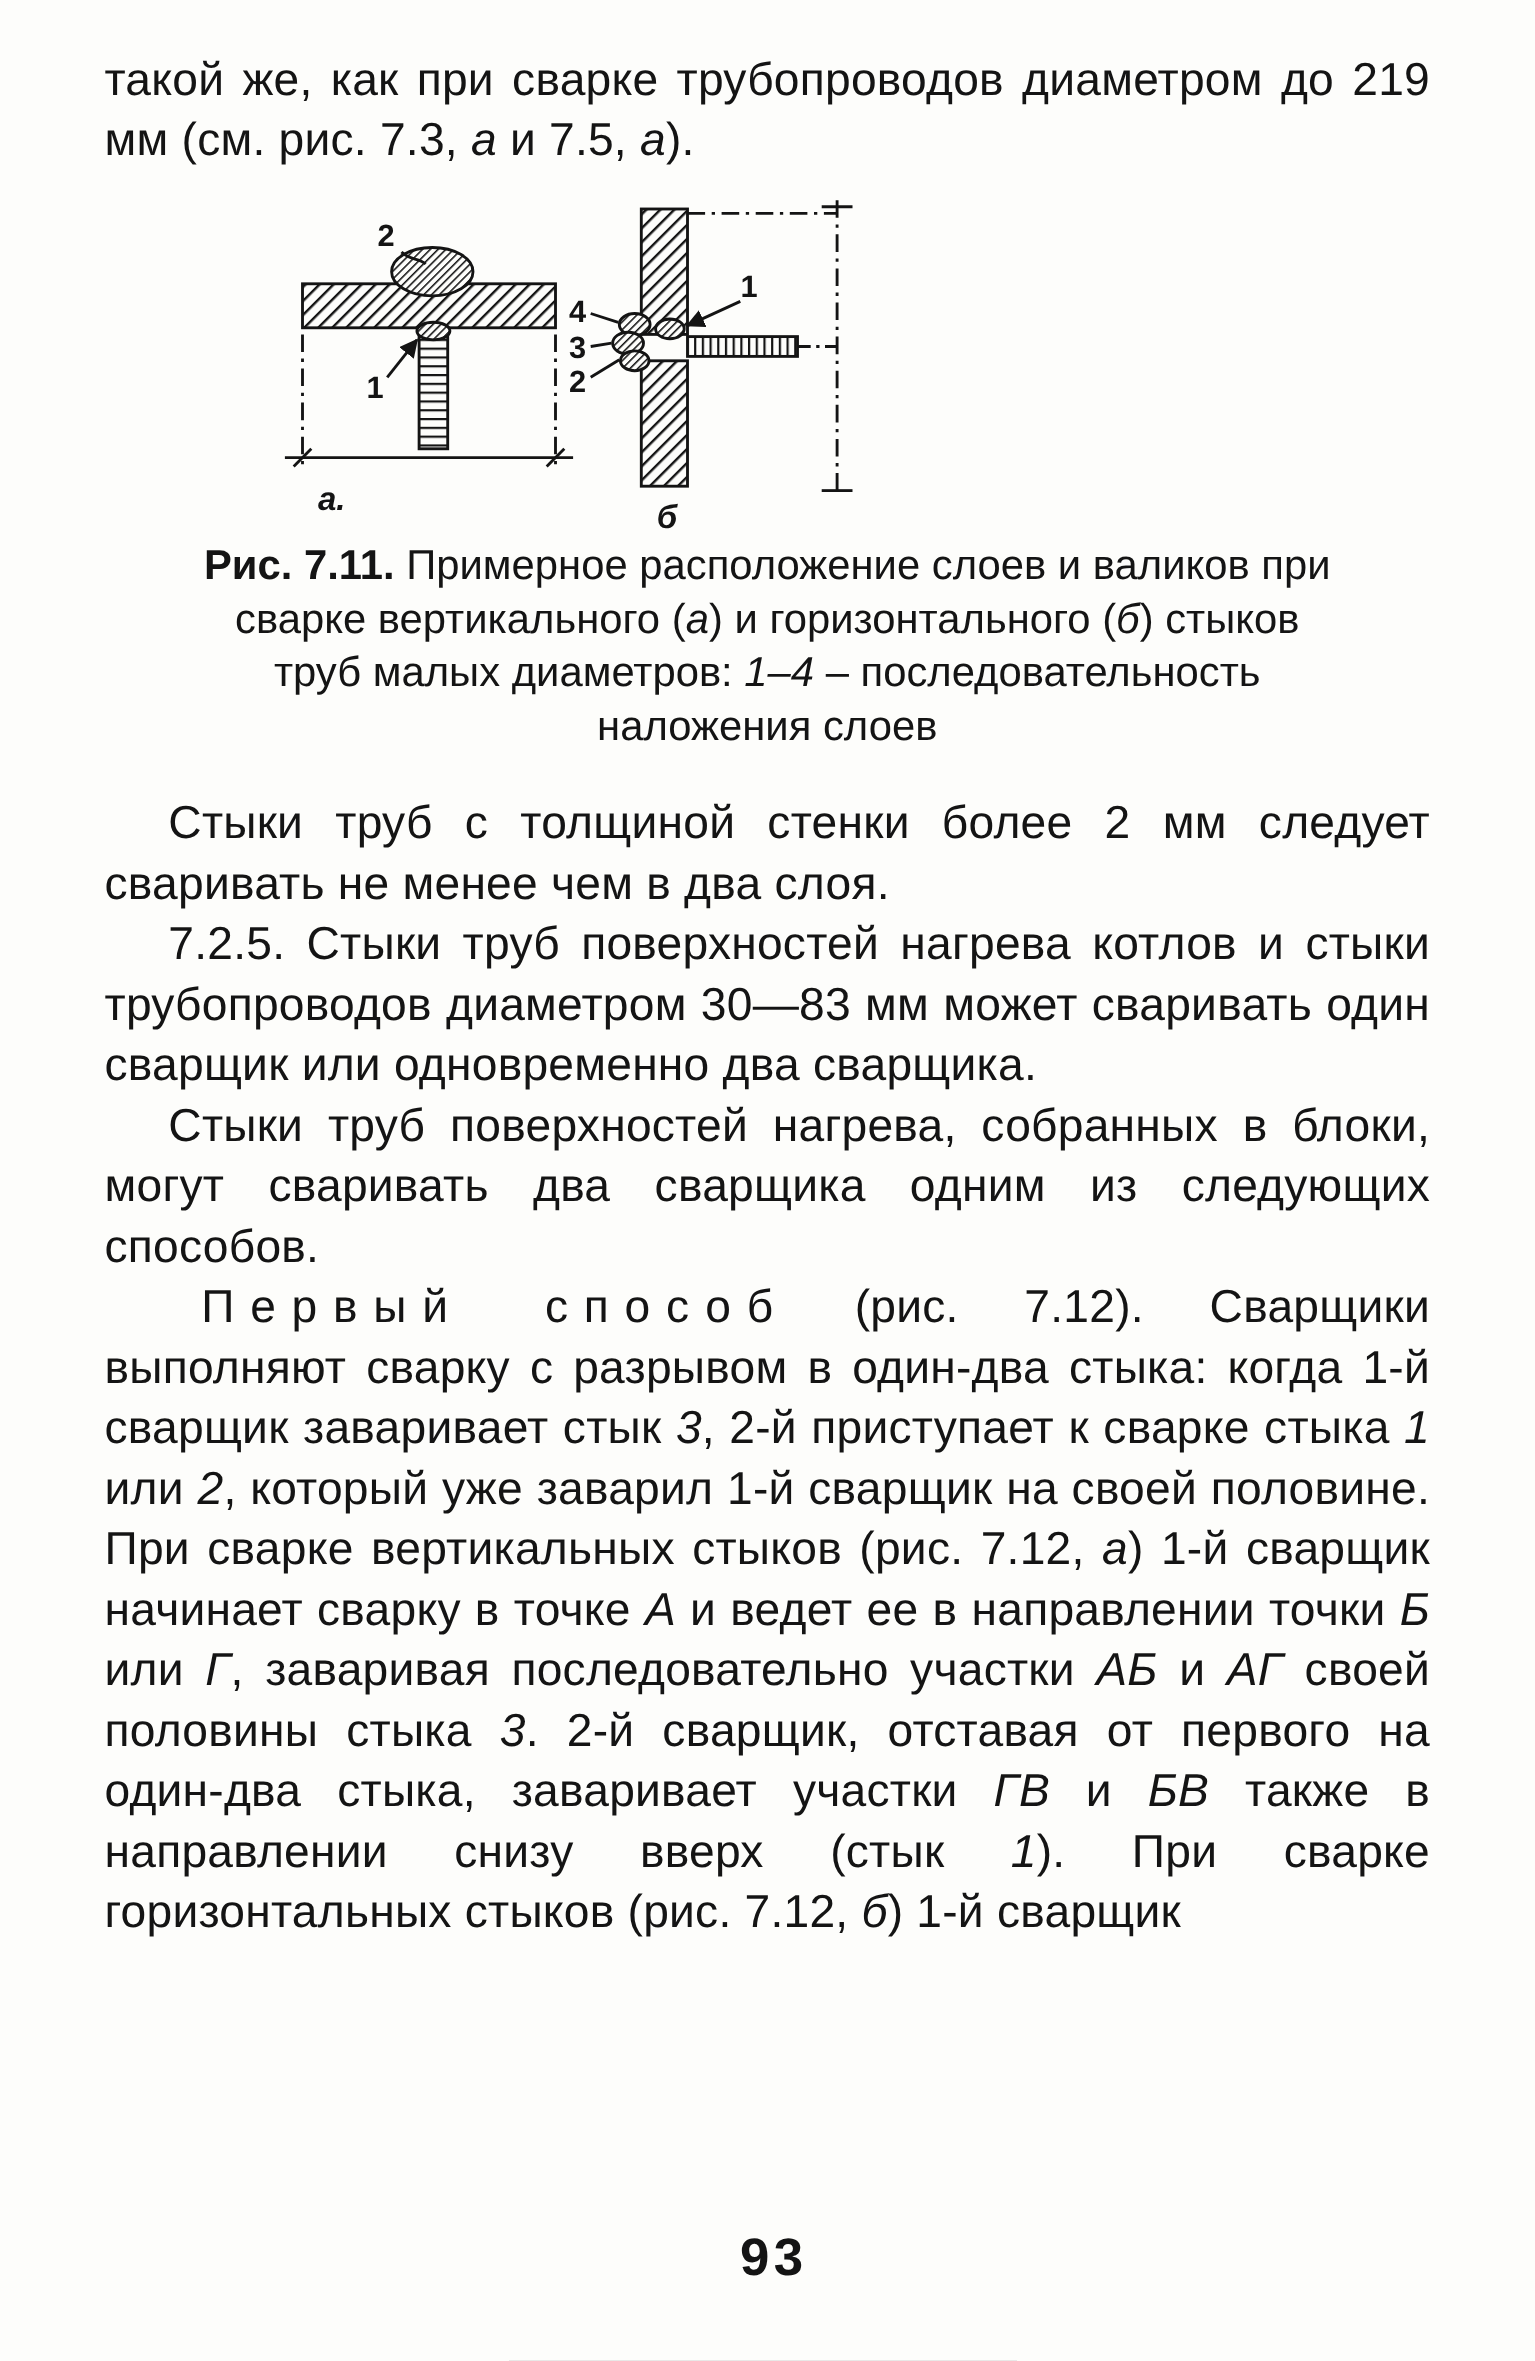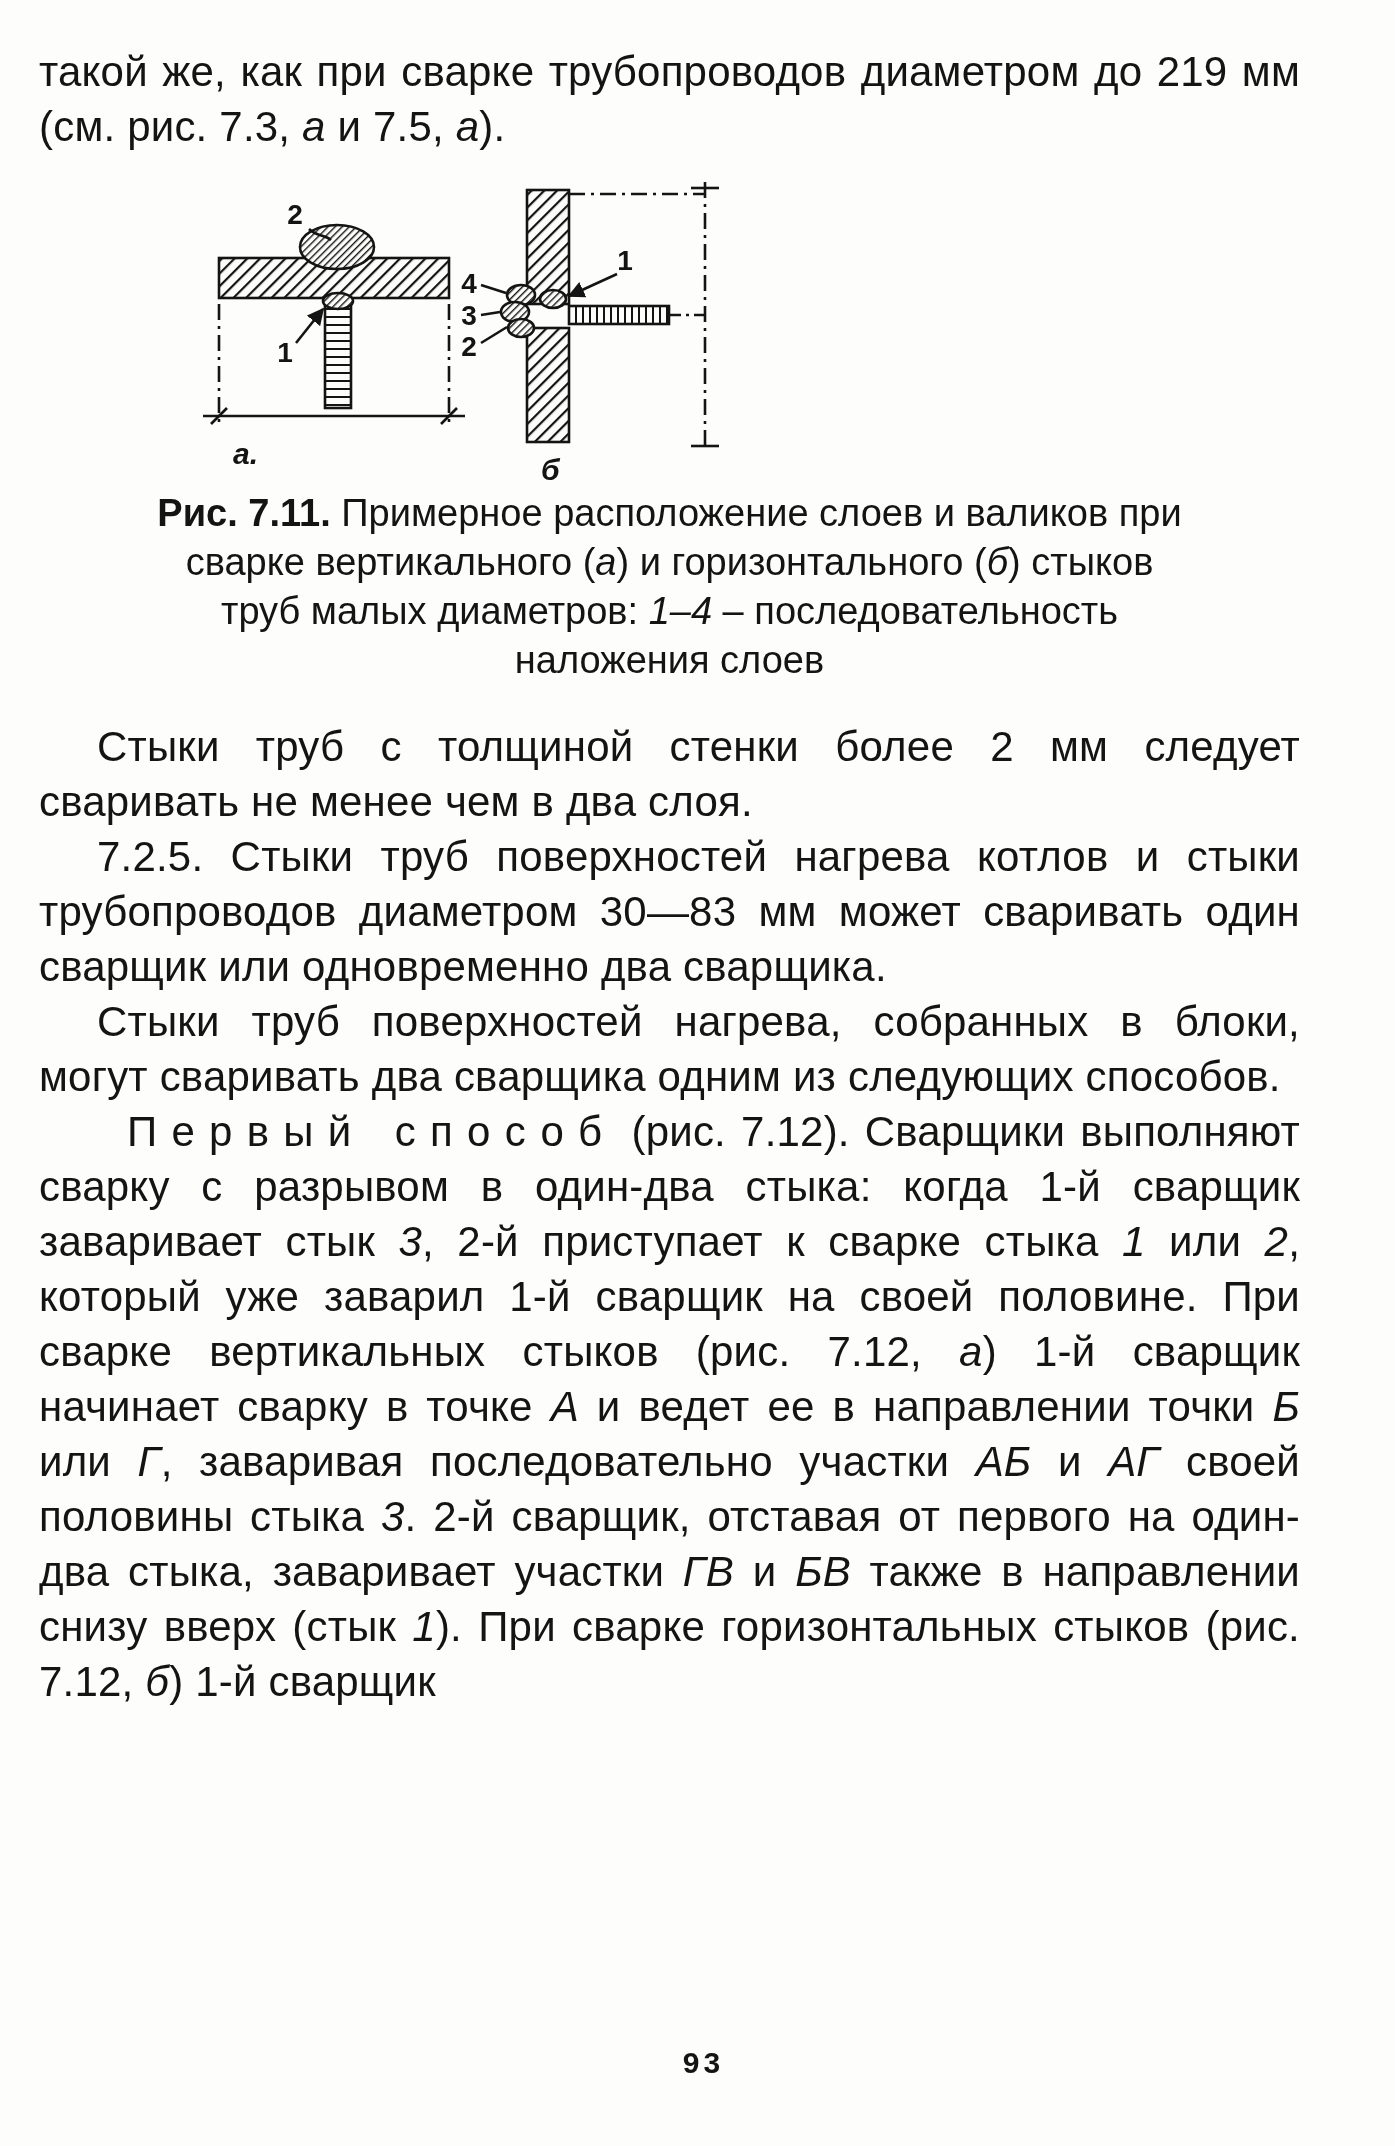--- a/index.html
+++ b/index.html
@@ -1,41 +1,41 @@
 <!DOCTYPE html>
 <html><head>
 <meta charset="utf-8">
 <style>
   html,body{margin:0;padding:0;background:#d9d9d9;}
   .page{
     width:1395px;height:2146px;background:#fdfdfb;color:#141414;
     font-family:"Liberation Sans",sans-serif;
     position:relative;box-sizing:border-box;
-    padding:44px 95px 0 39px;
+    padding:44px 95px 0 95px;
     margin:0 auto;
   }
   .body-text{
     font-size:42px;line-height:55px;text-align:justify;margin:0;
     text-indent:58px;letter-spacing:0.2px;
   }
   .no-indent{text-indent:0;}
   .body-text i, figcaption i{font-style:italic;}
   .sp{letter-spacing:0.34em;margin-left:30px;}
   figure{margin:26px 0 0 0;padding:0;}
   .diagram-wrap{margin-left:158px;}
   figcaption{
     font-size:38px;line-height:49px;text-align:center;
     max-width:1040px;margin:0 auto 0;
   }
   figcaption b{font-weight:bold;}
   .body-block{margin-top:34px;}
   .body-block p + p{margin-top:0;}
   .page-number{
     position:absolute;left:12px;right:0;bottom:66px;
-    text-align:center;font-size:30px;font-weight:bold;letter-spacing:4px;
+    text-align:center;font-size:48px;font-weight:bold;letter-spacing:4px;
   }
   svg text{font-family:"Liberation Sans",sans-serif;font-weight:bold;}
 </style>
 </head>
 <body>
 
 <div class="page">
 
   <p class="body-text no-indent">такой же, как при сварке трубопроводов диаметром до 219 мм (см. рис. 7.3, <i>а</i> и 7.5, <i>а</i>).</p>
 

